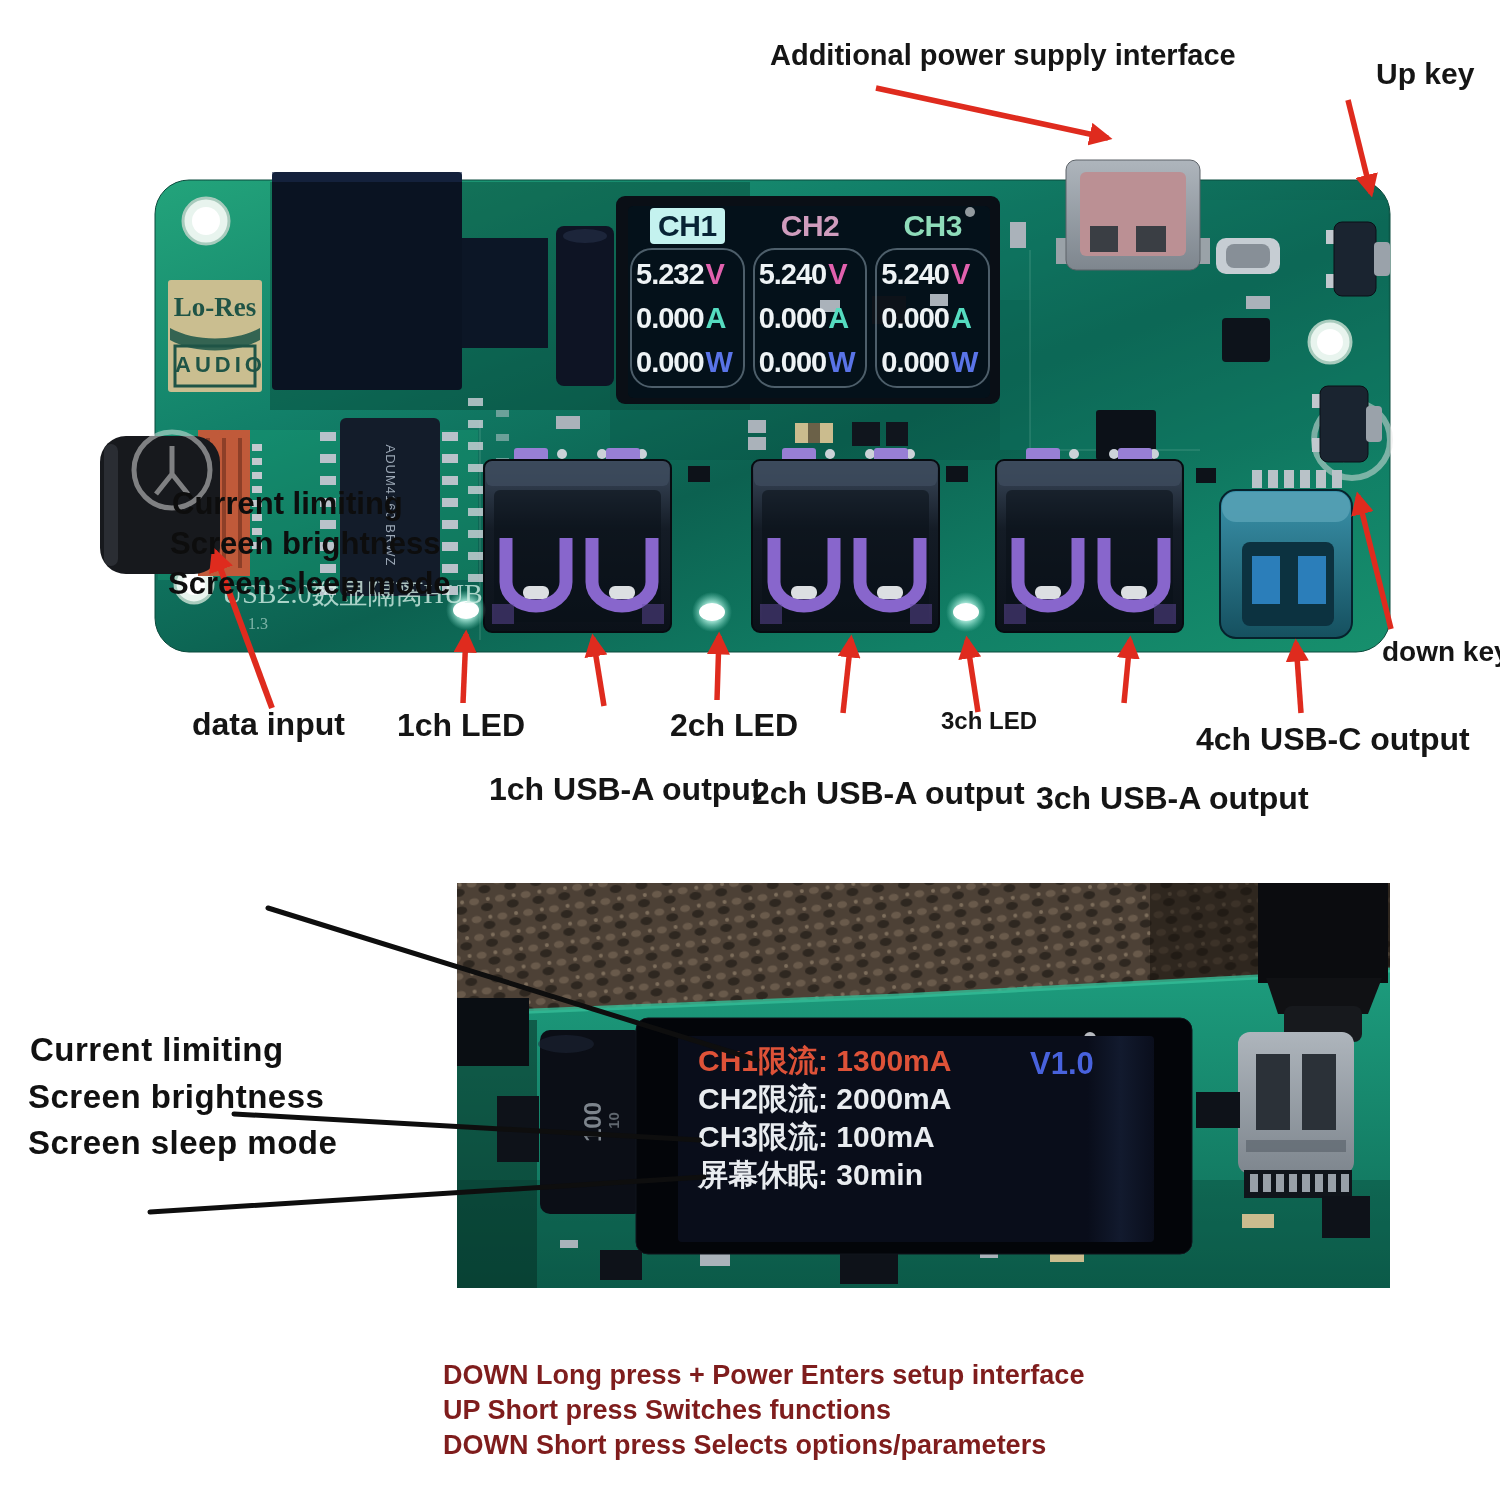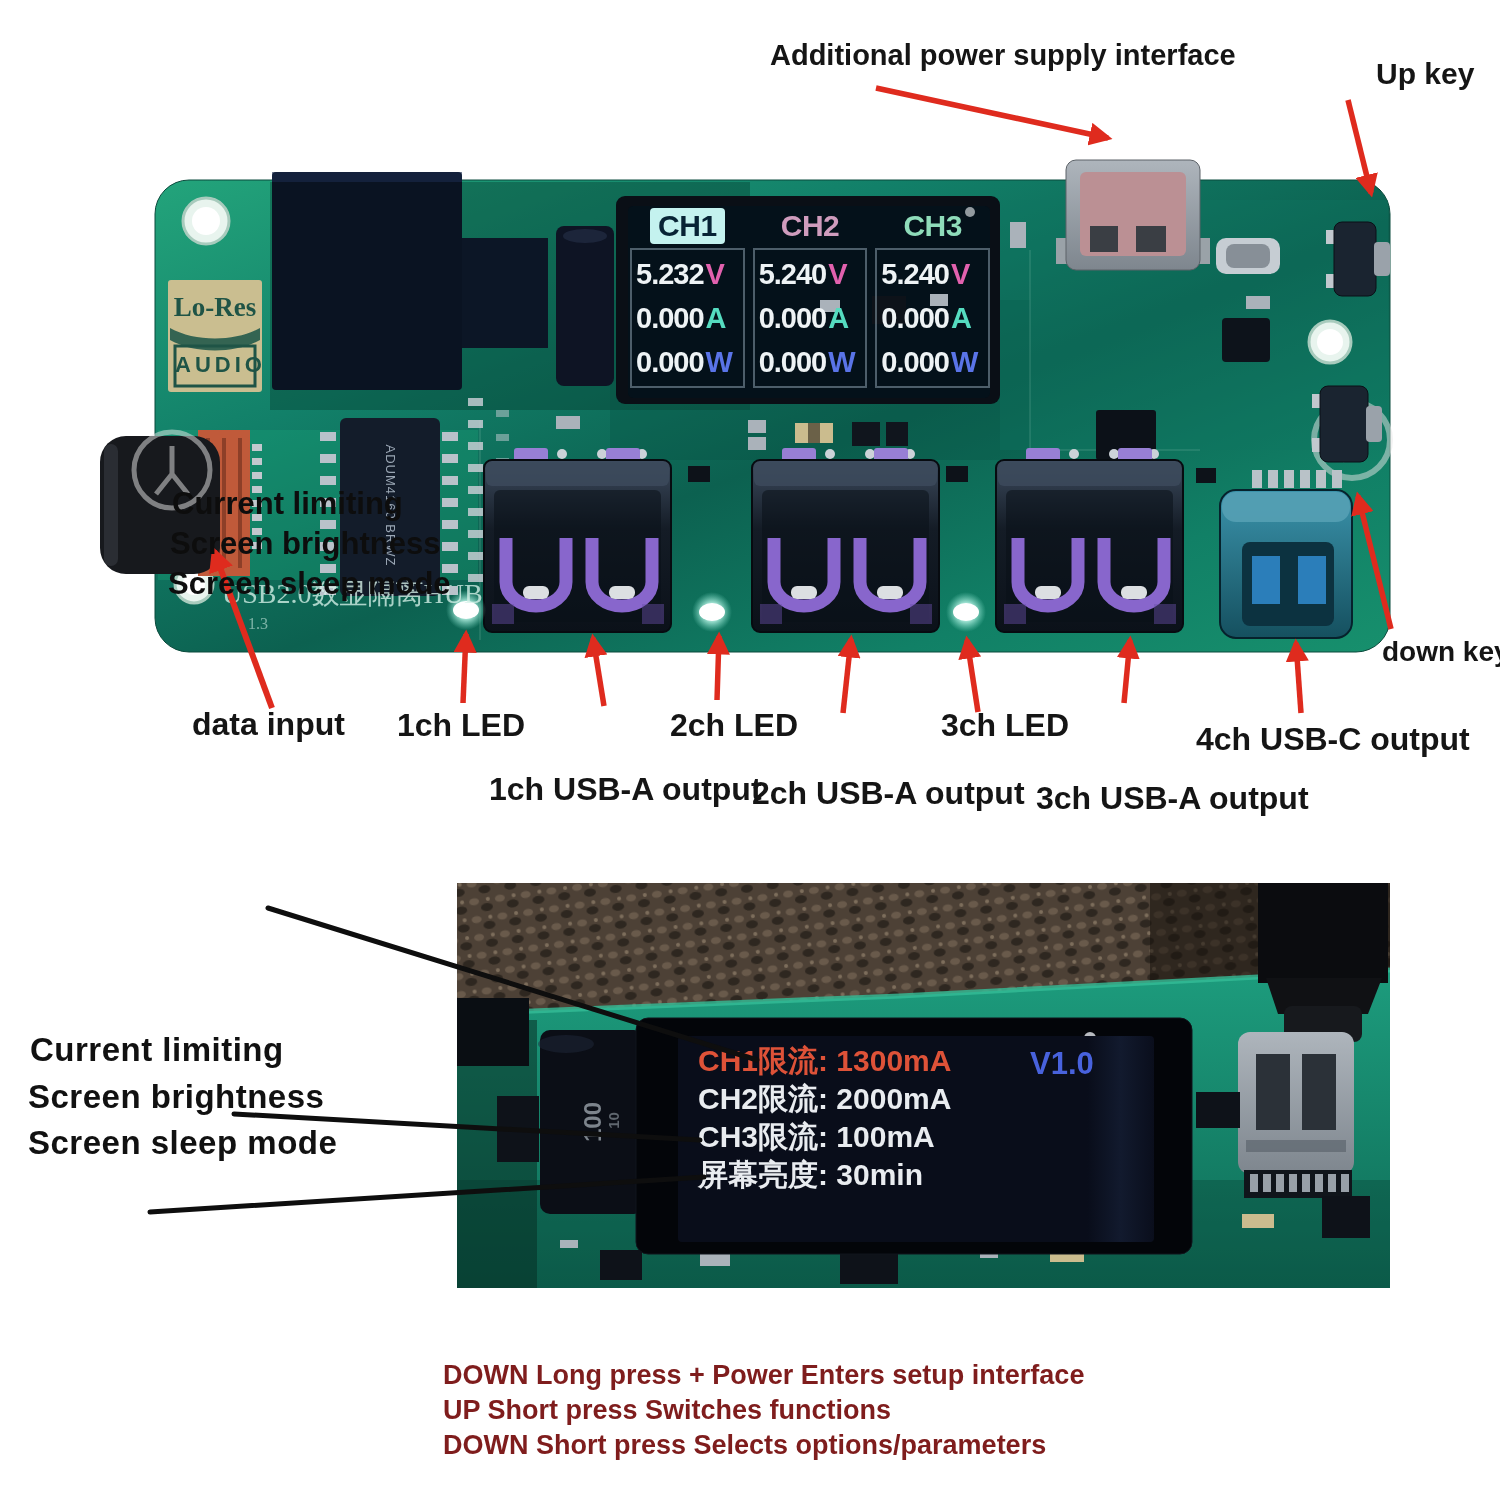--- a/index.html
+++ b/index.html
@@ -18,21 +18,21 @@
   .caplbl{position:absolute;z-index:2;color:#7d848c;font-weight:bold;text-align:center;
           width:120px;transform:rotate(-90deg);white-space:nowrap;}
   
   .disp1{position:absolute;left:630px;top:208px;width:360px;height:190px;display:flex;gap:8px;z-index:2;}
   .dcol{flex:1;display:flex;flex-direction:column;min-width:0;}
   .dhead{text-align:center;font-size:30px;font-weight:bold;height:36px;line-height:36px;letter-spacing:-.5px;}
   .hbox{display:inline-block;padding:0 8px;border-radius:4px;}
   .h1 .hbox{background:#c4f2ef;color:#072335;}
   .h2 .hbox{color:#cf9cbd;}
   .h3 .hbox{color:#8fdcba;}
-  .dbox{border:2px solid rgba(150,172,186,.5);border-radius:0;margin-top:4px;padding:2px 4px;
+  .dbox{border:2px solid rgba(150,172,186,.5);border-radius:22px;margin-top:4px;padding:2px 4px;
         display:flex;flex-direction:column;}
   .drow{display:flex;align-items:baseline;font-size:29px;font-weight:bold;line-height:44px;
         letter-spacing:-1px;color:#eef3f5;}
   .unit{margin-left:2px;}
   .uv{color:#e261ae;} .ua{color:#55dcc0;} .uw{color:#5a74e8;}
   
   .disp2{position:absolute;left:678px;top:1036px;width:476px;height:200px;z-index:2;border-radius:4px;
          background:linear-gradient(90deg,#090d1a 86%,#121a2e 93%,#0a0e1c);padding:6px 0 0 0;}
   .m-line{font-size:30px;font-weight:bold;line-height:38px;color:#e9ecf0;padding-left:20px;white-space:nowrap;}
   .m0{color:#de5238;}
@@ -344,21 +344,21 @@
   </g>
 </svg>
 
 <div class="lbl" style="left:770px;top:40px;font-size:29px">Additional power supply interface</div>
 <div class="lbl" style="left:1376px;top:57px;font-size:30px">Up key</div>
 <div class="lbl" style="left:1382px;top:637px;font-size:28px">down key</div>
 
 <div class="lbl" style="left:192px;top:707px;font-size:32px">data input</div>
 <div class="lbl" style="left:397px;top:708px;font-size:32px">1ch LED</div>
 <div class="lbl" style="left:670px;top:708px;font-size:32px">2ch LED</div>
-<div class="lbl" style="left:941px;top:708px;font-size:32px">3ch LED</div>
+<div class="lbl" style="left:941px;top:708px;font-size:24px">3ch LED</div>
 <div class="lbl" style="left:489px;top:772px;font-size:32px">1ch USB-A output</div>
 <div class="lbl" style="left:752px;top:776px;font-size:32px">2ch USB-A output</div>
 <div class="lbl" style="left:1036px;top:781px;font-size:32px">3ch USB-A output</div>
 <div class="lbl" style="left:1196px;top:722px;font-size:32px">4ch USB-C output</div>
 
 <div class="boardlbl" style="left:172px;top:486px">Current limiting</div>
 <div class="boardlbl" style="left:170px;top:526px">Screen brightness</div>
 <div class="boardlbl" style="left:168px;top:566px">Screen sleep mode</div>
 
 <div class="silk" style="left:222px;top:552px;font-size:28px">USB2.0数显隔离HUB</div>
@@ -418,21 +418,21 @@
             <span class="unit uw">W</span>
           </div>
     </div>
   </div>
 </div>
 
 <div class="disp2">
   <div class="m-line m0">CH1限流: 1300mA</div>
   <div class="m-line">CH2限流: 2000mA</div>
   <div class="m-line">CH3限流: 100mA</div>
-  <div class="m-line">屏幕亮度: 30min</div>
+  <div class="m-line">屏幕休眠: 30min</div>
   <div class="m-ver">V1.0</div>
 </div>
 <div class="caplbl" style="left:533px;top:1108px;font-size:24px">100</div>
 <div class="caplbl" style="left:553px;top:1112px;font-size:15px;color:#5f666e">10</div>
 
 <div class="cllbl" style="left:30px;top:1031px">Current limiting</div>
 <div class="cllbl" style="left:28px;top:1078px">Screen brightness</div>
 <div class="cllbl" style="left:28px;top:1124px">Screen sleep mode</div>
 
 <div class="kc" style="top:1360px">DOWN Long press + Power Enters setup interface</div>

